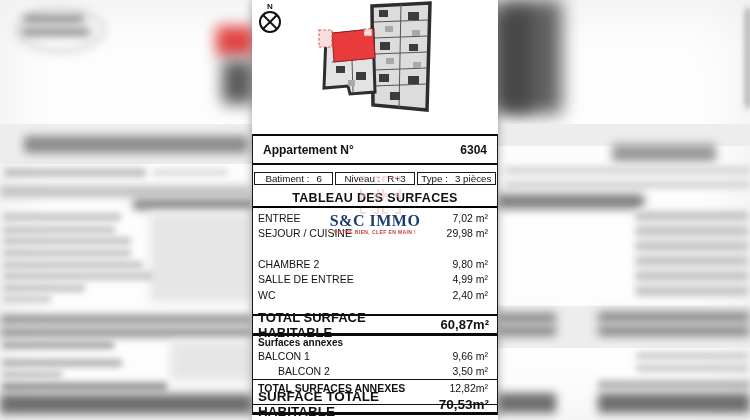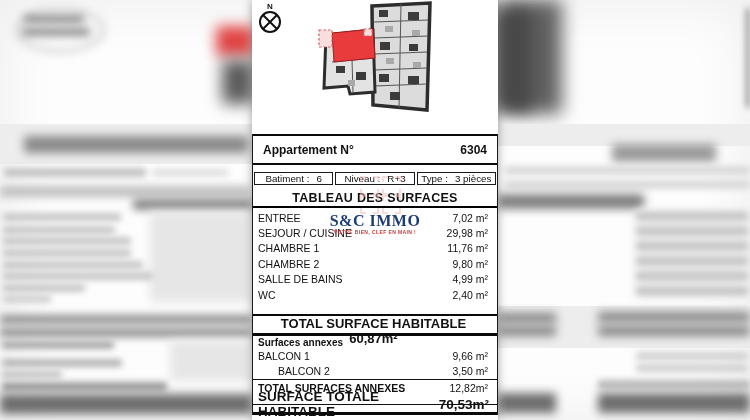--- a/index.html
+++ b/index.html
@@ -30,21 +30,21 @@
   .apt{top:134px;height:27px;border-top:2.5px solid #0a0a0a;border-bottom:2px solid #0a0a0a;
        font-weight:bold;font-size:12px;padding:0 10px;}
   .cells{top:167px;height:22px;display:flex;gap:2px;padding:0 1px;}
   .cell{flex:1;border:1.2px solid #1a1a1a;display:flex;align-items:center;
         justify-content:center;gap:7px;font-size:9.8px;color:#111;background:transparent;}
   .ttl{top:191px;height:15px;line-height:15px;text-align:center;font-weight:bold;
        font-size:12.5px;letter-spacing:.3px;border-bottom:2.5px solid #000;display:block;}
   .li{height:15.4px;font-size:10.5px;padding:0 9px 0 5px;gap:20px;}
   .tot{font-weight:bold;}
   .hab{top:314px;height:17px;border-top:2px solid #0a0a0a;border-bottom:3.5px solid #0a0a0a;
-       font-size:13px;padding:0 8px 0 5px;flex-direction:column;}
+       font-size:13px;padding:0 8px 0 5px;}
   .anx-h{top:336px;height:13px;font-size:10px;font-weight:bold;padding-left:5px;
          justify-content:flex-start;}
   .b1{top:348px;} .b2{top:363px;margin-left:20px;}
   .tan{top:379px;height:16px;border-top:1.2px solid #111;border-bottom:1.2px solid #111;
        font-size:10.5px;padding:0 9px 8px 5px;}
   .tan .lab{font-weight:bold;}
   .priv{top:396px;height:16px;border-bottom:3.5px solid #0a0a0a;font-size:13.5px;
         padding:0 8px 0 5px;font-weight:bold;}
 </style>
 </head>
@@ -183,30 +183,26 @@
     <div class="row ttl">TABLEAU DES SURFACES</div>
 
     <div class="row li" style="top:210px">
       <span>ENTREE</span>
       <span>7,02 m²</span>
     </div>
     <div class="row li" style="top:225.4px">
       <span>SEJOUR / CUISINE</span>
       <span>29,98 m²</span>
     </div>
-    <div class="row li" style="top:240.8px">
-      <span>CHAMBRE 1</span>
-      <span>11,76 m²</span>
-    </div>
     <div class="row li" style="top:256.2px">
       <span>CHAMBRE 2</span>
       <span>9,80 m²</span>
     </div>
     <div class="row li" style="top:271.6px">
-      <span>SALLE DE BAINS</span>
+      <span>SALLE DE ENTREE</span>
       <span>4,99 m²</span>
     </div>
     <div class="row li" style="top:287px">
       <span>WC</span>
       <span>2,40 m²</span>
     </div>
 
     <div class="row tot hab">
       <span>TOTAL SURFACE HABITABLE</span>
       <span>60,87m²</span>

